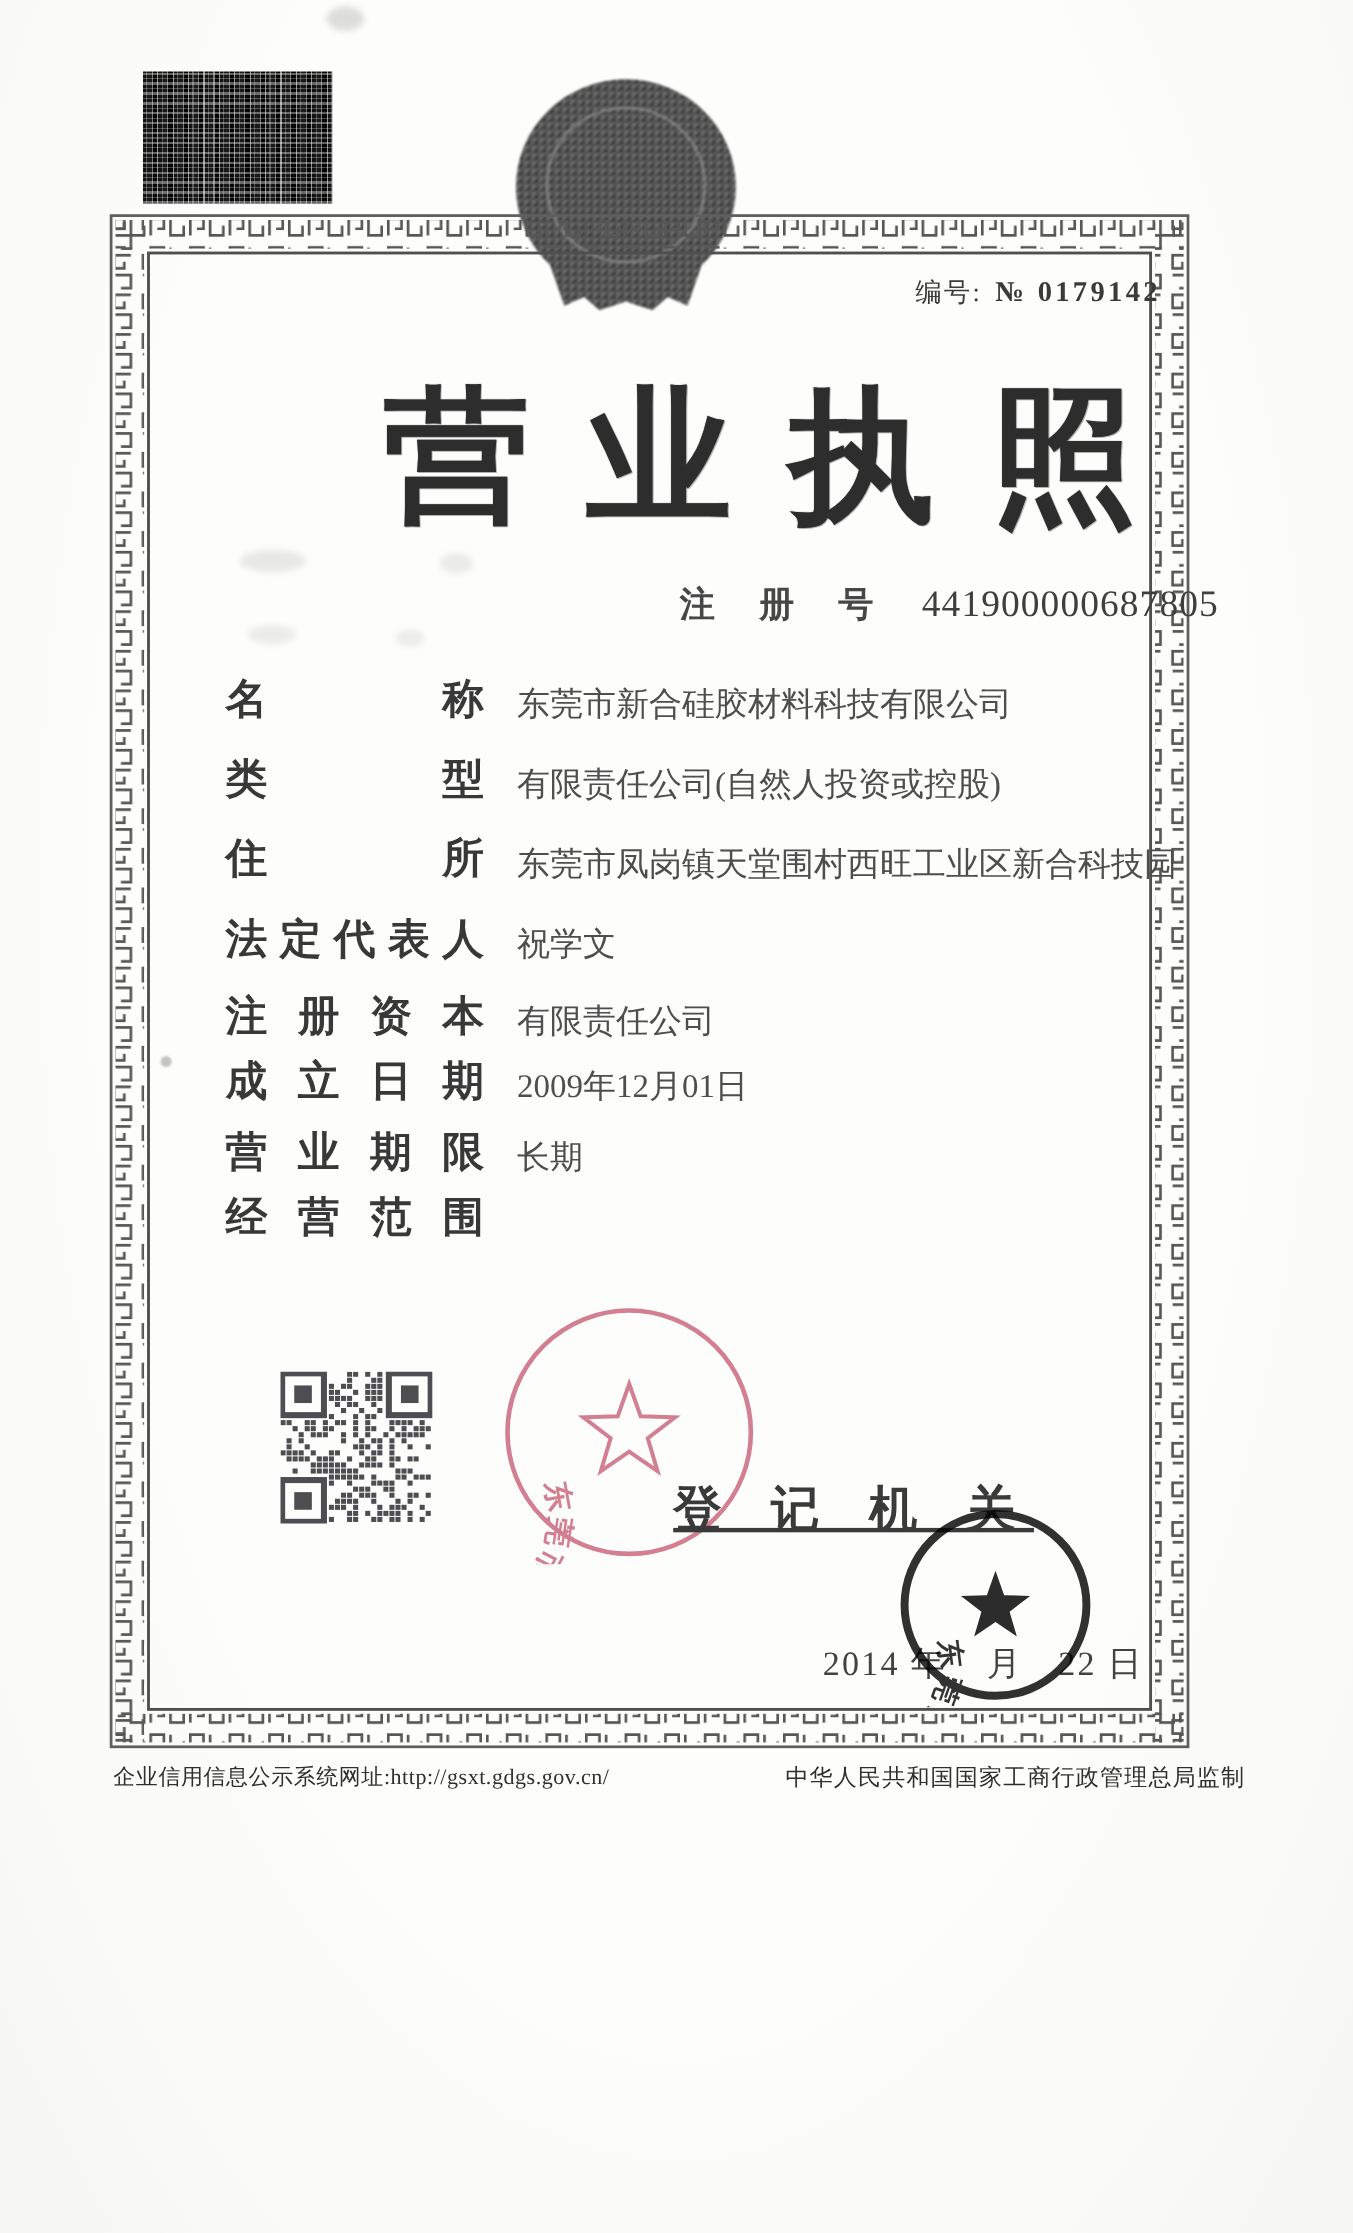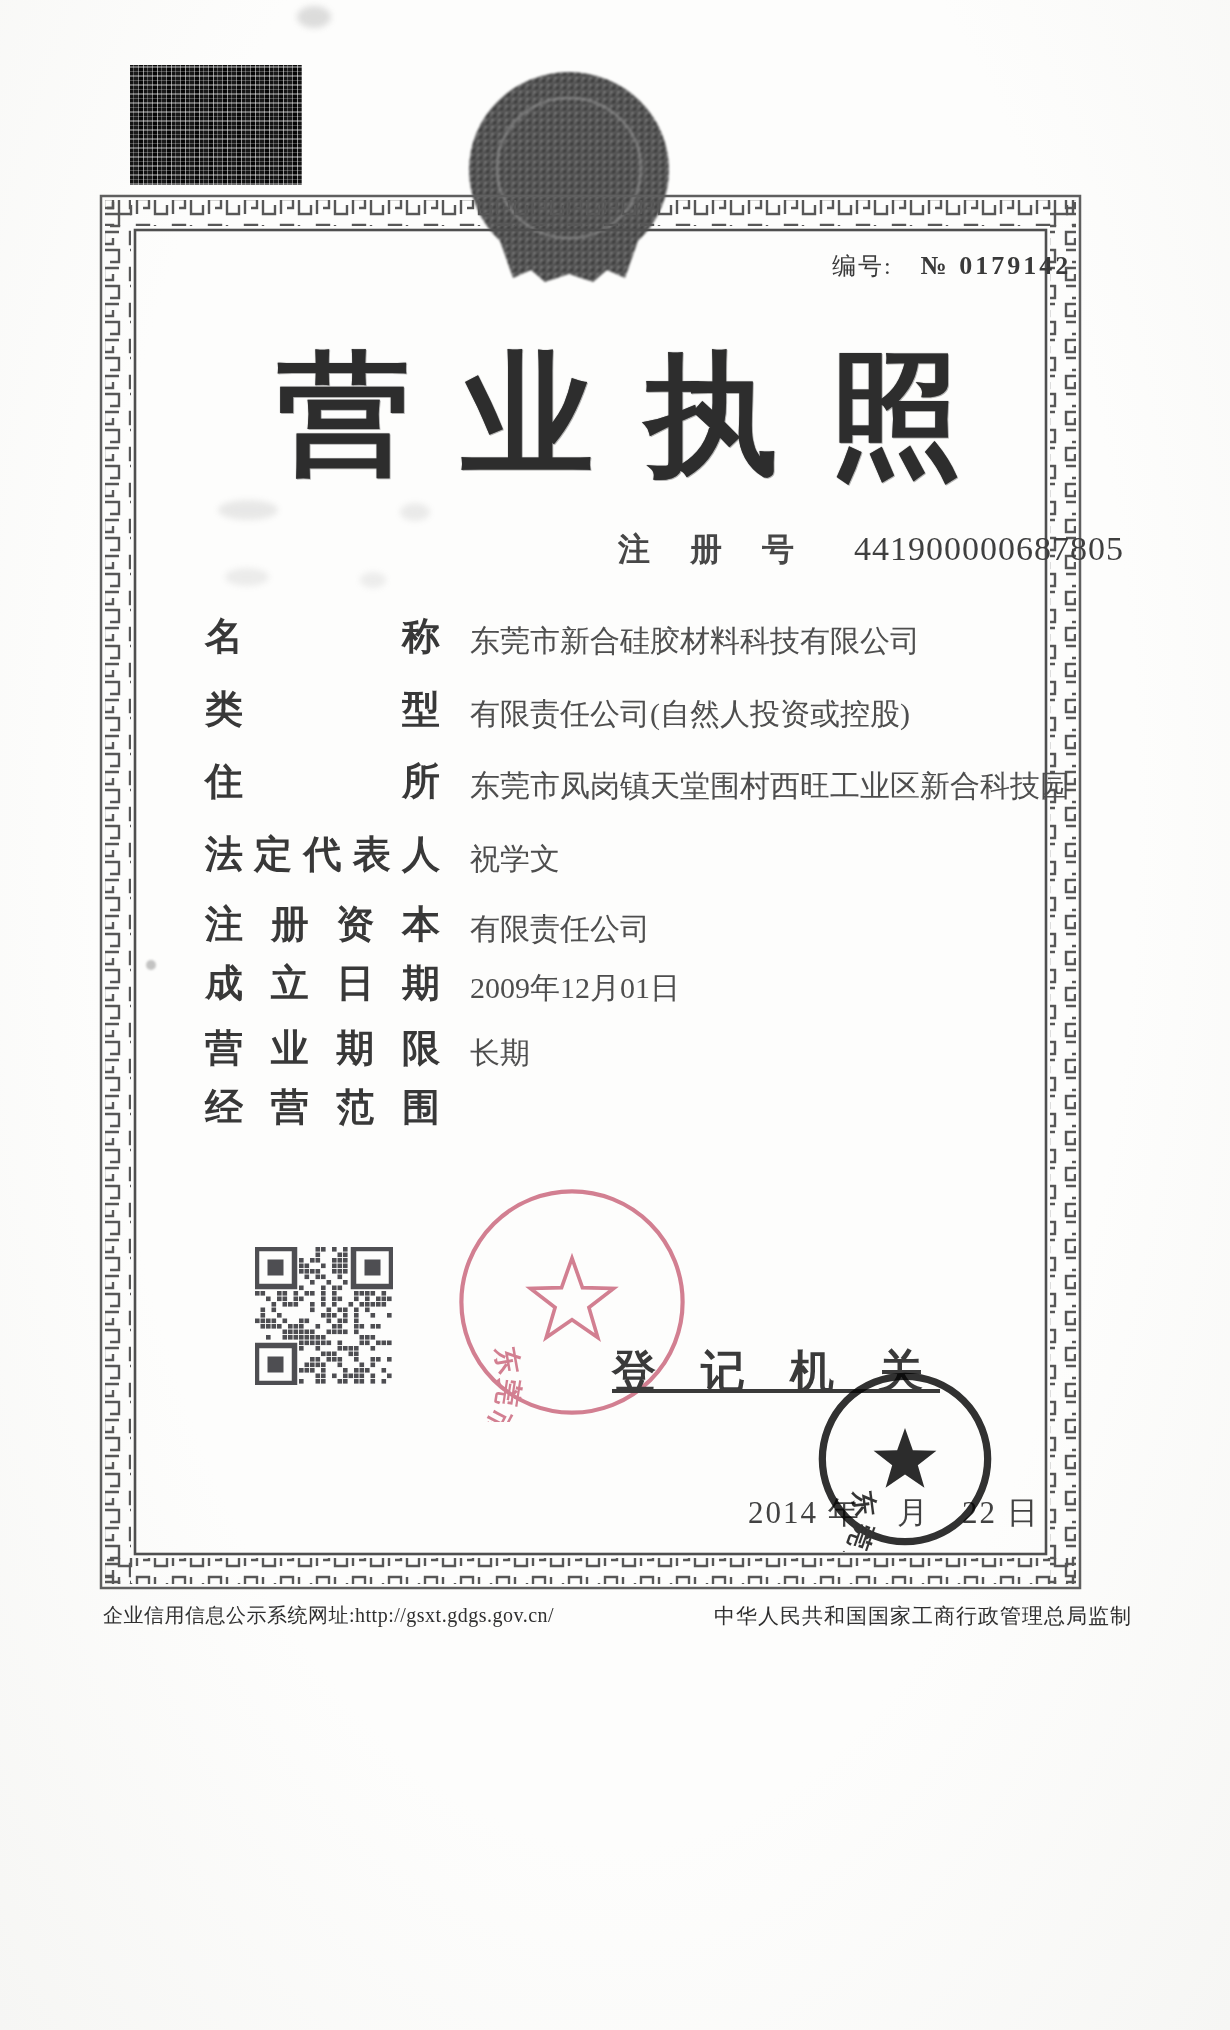--- a/index.html
+++ b/index.html
@@ -17,28 +17,28 @@
 
   
   .emblem{position:absolute;left:455px;top:68px;width:228px;height:228px;filter:blur(1px);}
 
   
   .frame{position:absolute;left:98px;top:193px;}
 
   
   .serial{position:absolute;left:832px;top:250px;display:flex;align-items:baseline;gap:12px;color:#3a3a3a;}
   .serial .lbl{font-size:24px;letter-spacing:2px;}
-  .serial .num{font-size:26px;font-weight:bold;letter-spacing:3px;font-family:"Liberation Serif",serif;margin-left:16px;}
-
-  .title{position:absolute;left:100px;top:336px;width:985px;text-align:center;
+  .serial .num{font-size:26px;font-weight:bold;letter-spacing:3px;font-family:"Liberation Serif",serif;}
+
+  .title{position:absolute;left:100px;top:336px;width:985px;text-align:right;
     font-family:"Liberation Sans",sans-serif;font-weight:bold;font-size:132px;line-height:1.2;
     letter-spacing:52px;padding-left:26px;box-sizing:border-box;color:#2d2d2d;
-    text-shadow:0 0 1px #555, 1px 1px 0 rgba(90,90,90,.4);margin-left:40px;}
-
-  .regline{position:absolute;left:618px;top:528px;display:flex;align-items:baseline;gap:44px;color:#474747;}
+    text-shadow:0 0 1px #555, 1px 1px 0 rgba(90,90,90,.4);}
+
+  .regline{position:absolute;left:618px;top:528px;display:flex;align-items:baseline;gap:28px;color:#474747;}
   .regline .lbl{font-size:32px;letter-spacing:16px;font-weight:600;}
   .regline .num{font-size:34px;letter-spacing:1px;color:#3f3f3f;text-align:right;}
 
   .row{position:absolute;left:205px;display:flex;align-items:flex-start;color:#3c3c3c;}
   .row .label{width:235px;display:flex;justify-content:space-between;
     font-size:38px;font-weight:600;line-height:1.15;flex:none;color:#383838;}
   .row .value{margin-left:30px;font-size:30px;line-height:1.25;padding-top:7px;color:#4e4e4e;}
   .row.scope .value{font-size:21.5px;line-height:29px;width:648px;padding-top:4px;letter-spacing:.5px;text-align:justify;}
 
   .registrar{position:absolute;left:612px;top:1342px;font-size:44px;font-weight:600;letter-spacing:17px;color:#3a3a3a;text-decoration:underline;}

